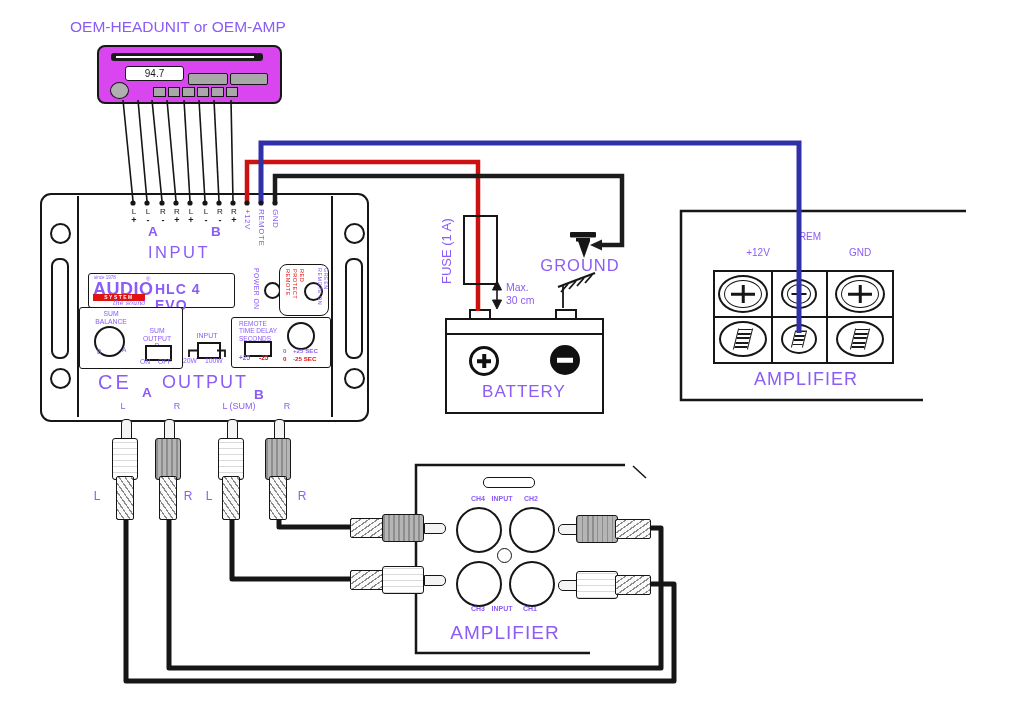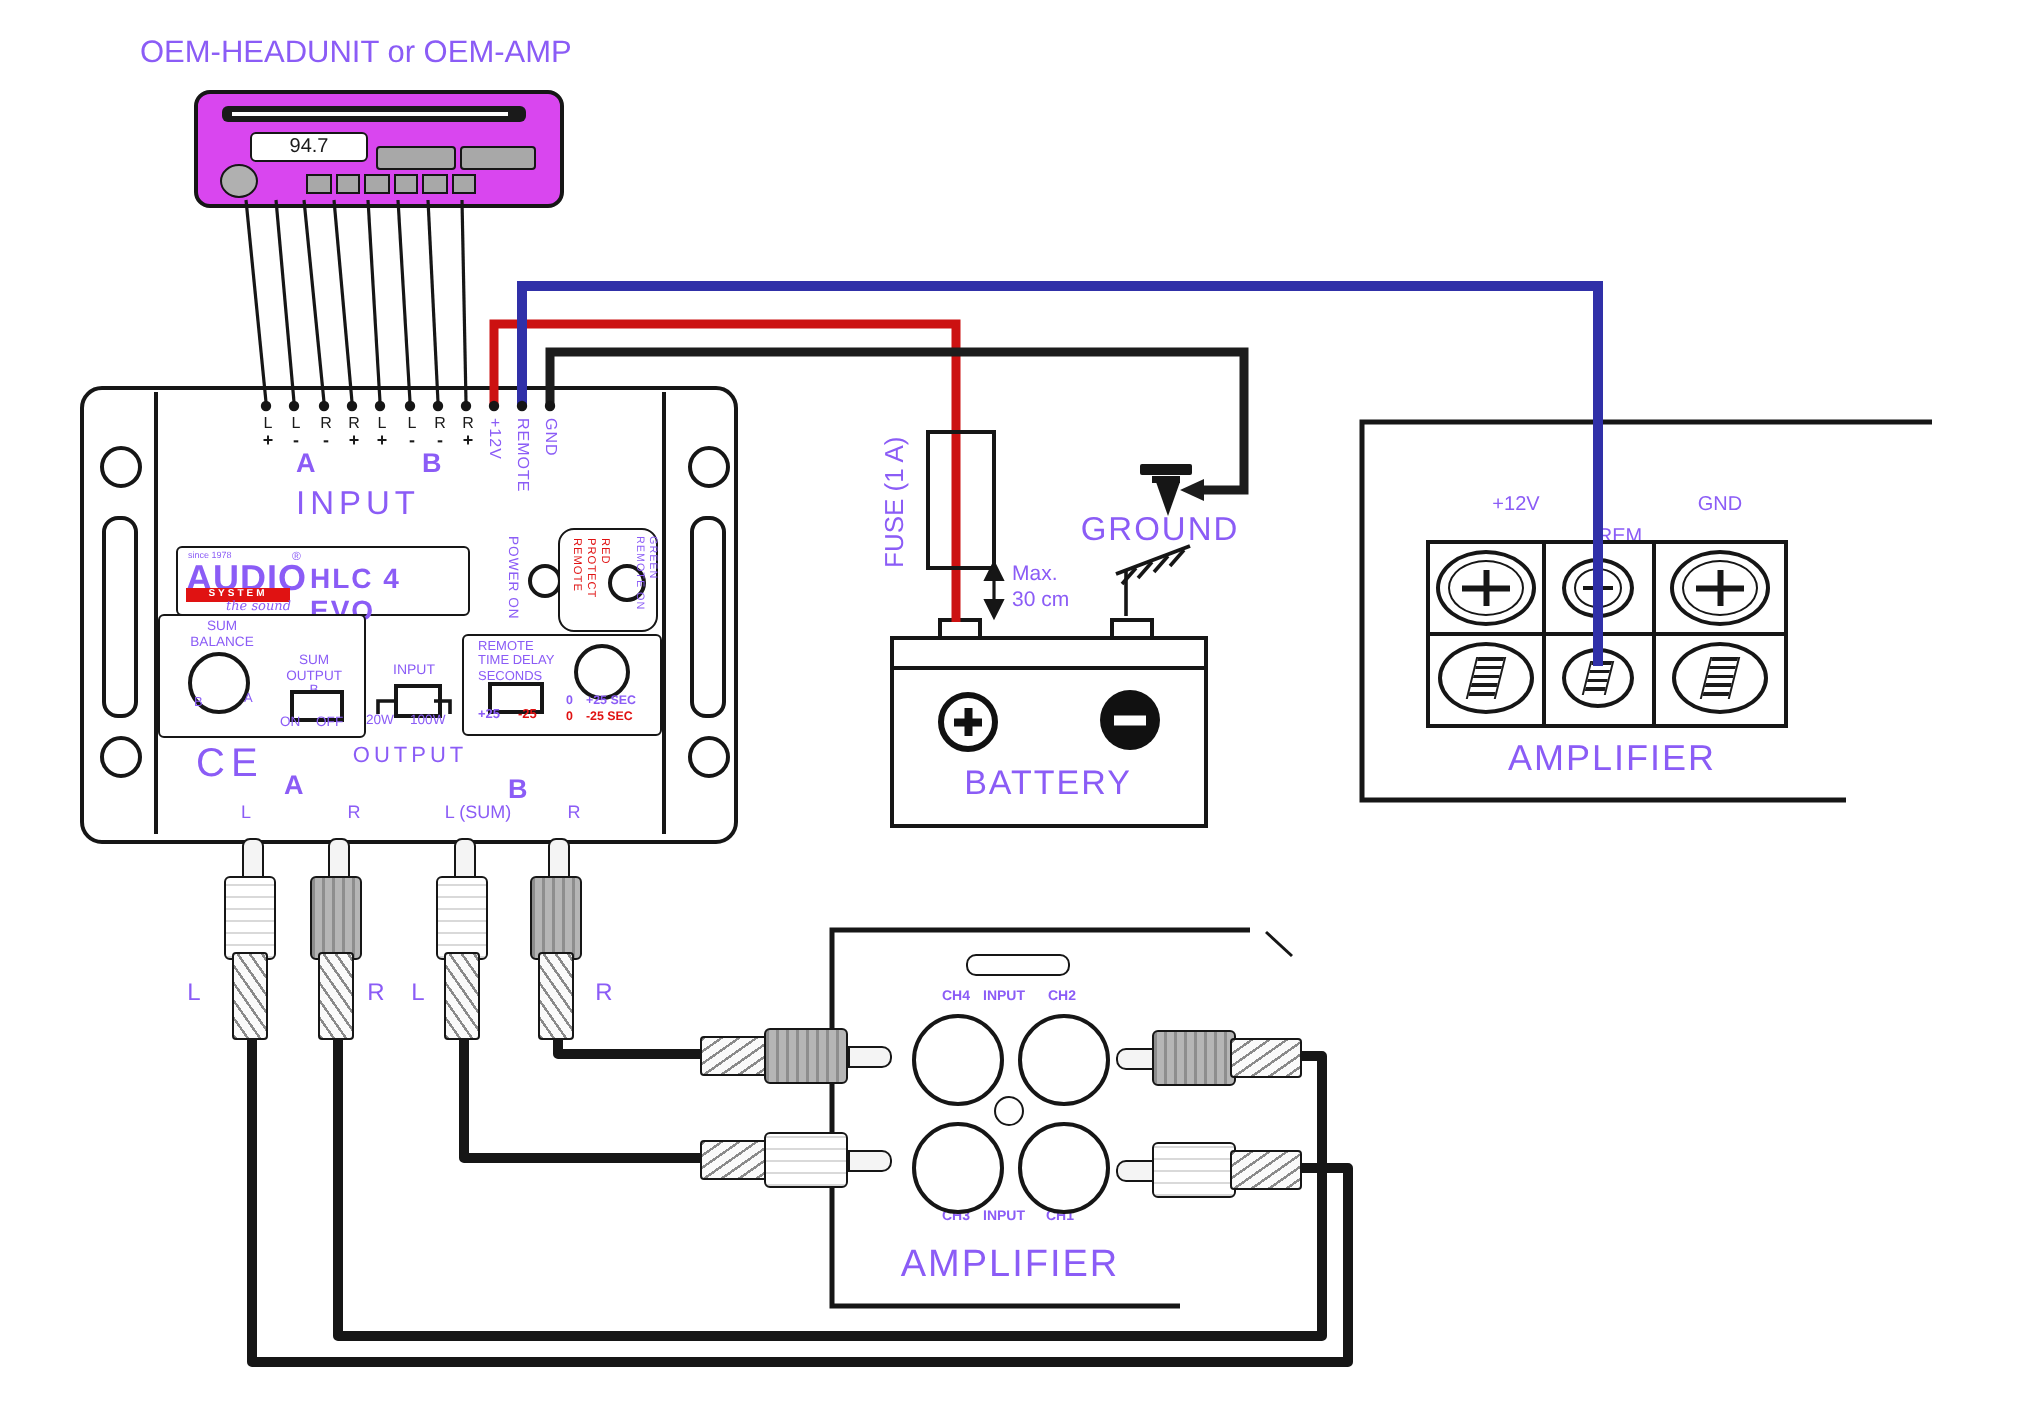--- a/index.html
+++ b/index.html
@@ -243,21 +243,21 @@
   <div class="panelbox" style="left:279px;top:264px;width:48px;height:50px;border-radius:8px;">
     <div class="lbl vtext redtxt" style="left:4px;top:4px;font-size:5.6px;line-height:7px;">REMOTE
 PROTECT
 RED</div>
     <div class="led" style="left:24px;top:17px;width:15px;height:15px;"></div>
     <div class="lbl vtext" style="left:36px;top:3px;font-size:5.4px;line-height:6.5px;">REMOTE ON
 GREEN</div>
   </div>
 
   <div class="lbl" style="left:98px;top:371px;font-size:20px;letter-spacing:3px;">CE</div>
-  <div class="lbl ctr" style="left:205px;top:372px;font-size:11px;letter-spacing:2px;">OUTPUT</div>
+  <div class="lbl ctr" style="left:205px;top:372px;font-size:18px;letter-spacing:2px;">OUTPUT</div>
   <div class="lbl" style="left:142px;top:385px;font-size:13.5px;font-weight:600;">A</div>
   <div class="lbl" style="left:254px;top:387px;font-size:13.5px;font-weight:600;">B</div>
   <div class="lbl ctr" style="left:123px;top:401px;font-size:9px;">L</div>
   <div class="lbl ctr" style="left:177px;top:401px;font-size:9px;">R</div>
   <div class="lbl ctr" style="left:239px;top:401px;font-size:9px;">L (SUM)</div>
   <div class="lbl ctr" style="left:287px;top:401px;font-size:9px;">R</div>
 
   <div class="vplug" style="left:112px;top:419px;z-index:2;">
     <div class="vpin"></div>
     <div class="vbody whitebody"></div>
@@ -297,21 +297,21 @@
       <i style="width:14px;height:3.5px;"></i>
         <i style="width:3.5px;height:14px;"></i>
     </div>
     <div class="bminus" style="left:103px;top:25px;">
       <i style="width:16px;height:4.5px;"></i>
     </div>
     <div class="lbl ctr" style="left:77px;top:62px;font-size:17px;letter-spacing:1px;">BATTERY</div>
   </div>
 
   <div class="lbl ctr" style="left:758px;top:247px;font-size:10px;">+12V</div>
-  <div class="lbl ctr" style="left:810px;top:231px;font-size:10px;margin-top:32px;">REM</div>
+  <div class="lbl ctr" style="left:810px;top:231px;font-size:10px;">REM</div>
   <div class="lbl ctr" style="left:860px;top:247px;font-size:10px;">GND</div>
 
   <div class="abs" style="left:713px;top:270px;width:177px;height:90px;border:2px solid #161616;background:#fff;z-index:2;">
     <div class="abs" style="left:56px;top:0;width:2px;height:100%;background:#161616;"></div>
     <div class="abs" style="left:111px;top:0;width:2px;height:100%;background:#161616;"></div>
     <div class="abs" style="left:0;top:44px;width:100%;height:2px;background:#161616;"></div>
   </div>
   <div class="scrx" style="left:718px;top:275px;width:46px;height:34px;z-index:2;">
     <div class="ring"></div>
       <div class="cb" style="width:24px;height:2.5px;"></div>

